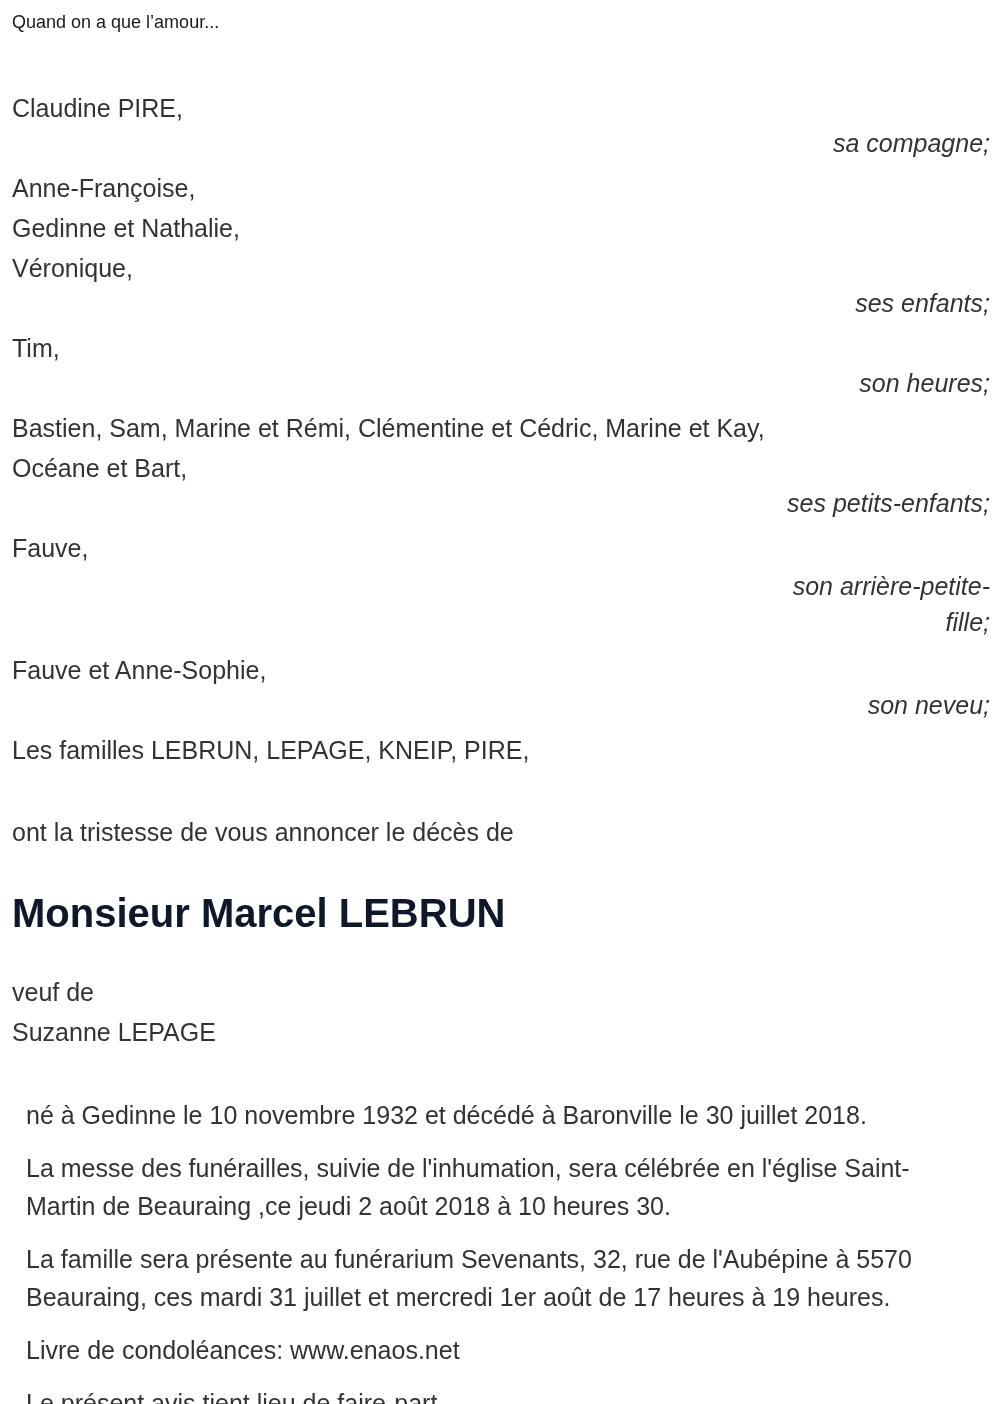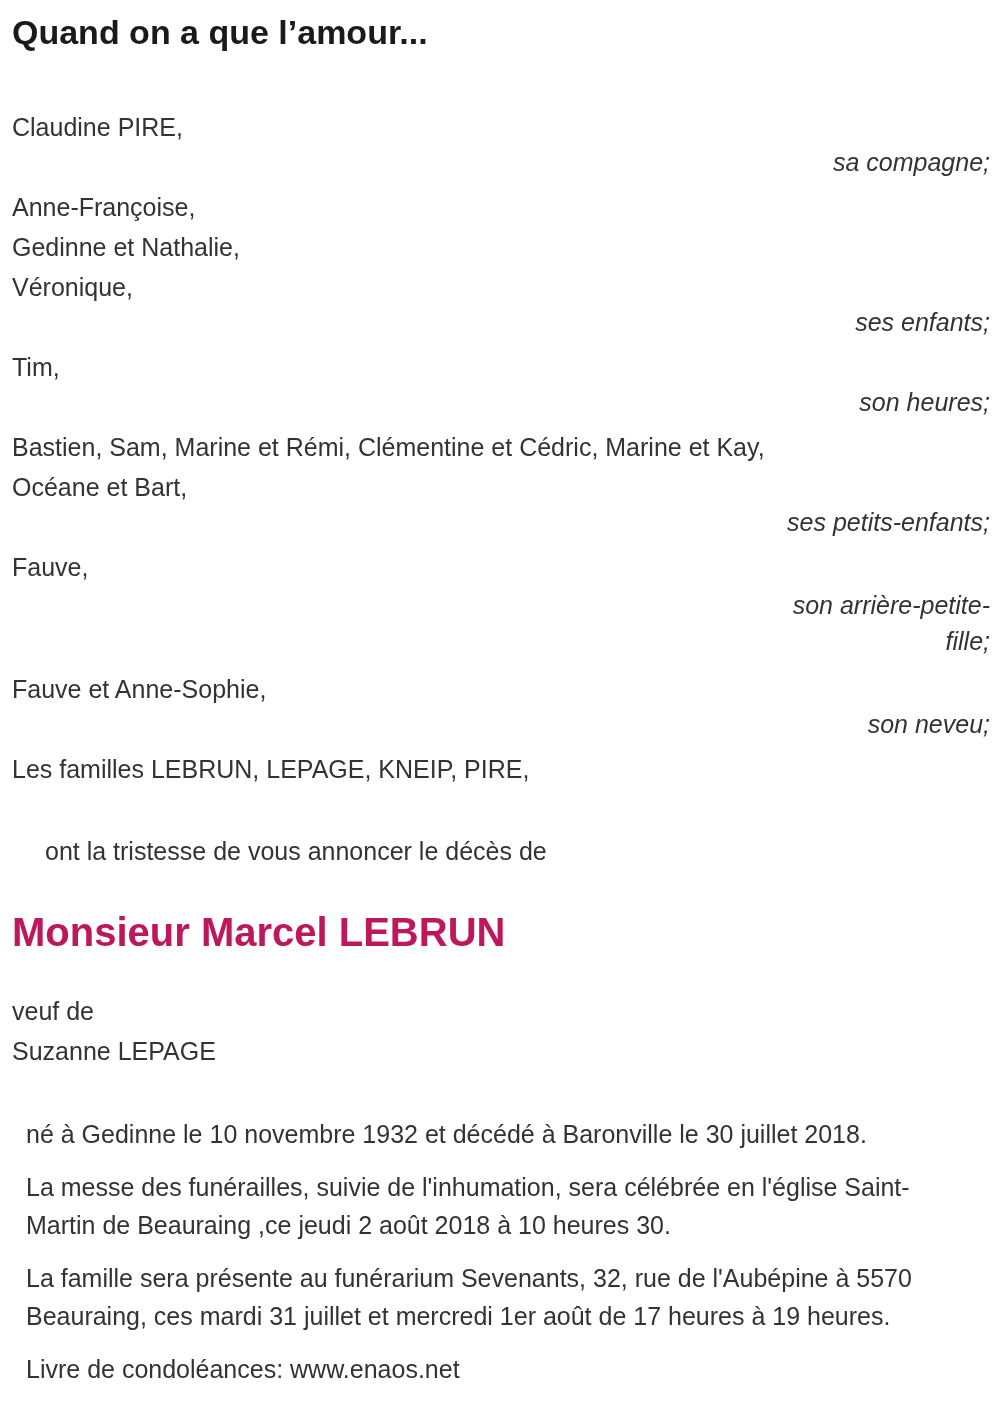--- a/index.html
+++ b/index.html
@@ -11,22 +11,22 @@
     width: 1000px;
     min-height: 1404px;
     box-sizing: border-box;
     padding: 12px 10px 30px 12px;
     font-family: "Liberation Sans", "DejaVu Sans", sans-serif;
     color: #333333;
     font-size: 25px;
     overflow: hidden;
   }
   .opening {
-    font-size: 34px;
-    font-weight: 700;
+    font-size: 18px;
+    font-weight: 400;
     color: #1a1a1a;
     margin: 0 0 54px 0;
     line-height: 1.2;
   }
   .family-list {
     line-height: 40px;
   }
   .fam-name {
     text-align: left;
     line-height: 40px;
@@ -38,26 +38,25 @@
     margin-bottom: 10px;
   }
   .relation.narrow {
     max-width: 240px;
     margin-left: auto;
     line-height: 36px;
   }
   .announcement {
     margin-top: 42px;
     line-height: 40px;
-    margin-left: 33px;
   }
   .deceased-name {
     font-size: 40px;
     font-weight: 700;
-    color: #be185d;
+    color: #0f172a;
     margin: 38px 0 36px 0;
     line-height: 1.15;
   }
   .widower-block {
     line-height: 40px;
   }
   .details {
     margin-top: 44px;
     max-width: 900px;
   }

